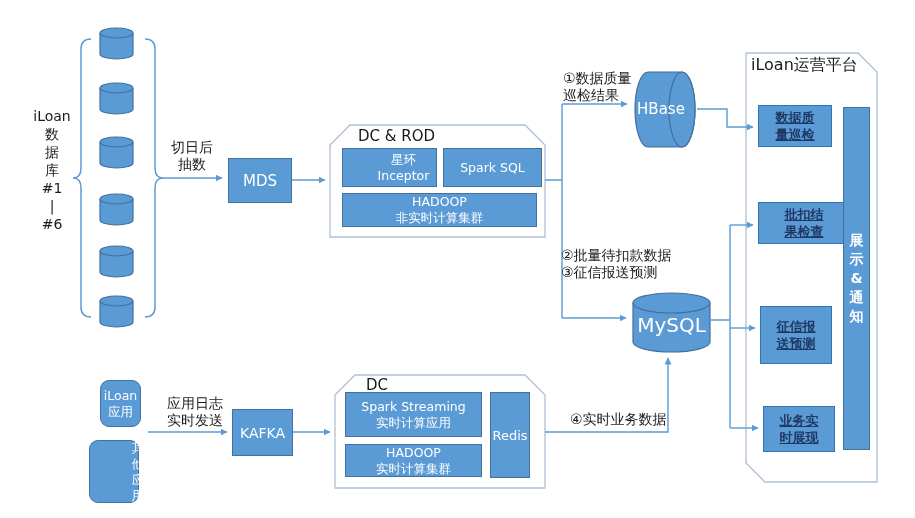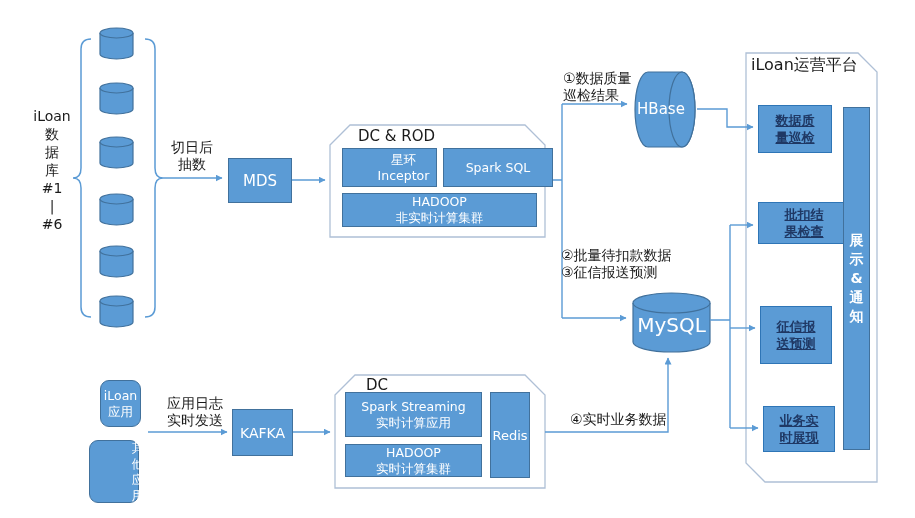--- a/index.html
+++ b/index.html
@@ -87,35 +87,35 @@
 |
 #6</div>
 
   <div class="abs lbl pre" style="left:160px; top:139px; width:64px;">切日后
 抽数</div>
 
   <div class="abs bluebox bold" style="left:228px; top:158px; width:64px; height:45px; font-size:15px;">MDS</div>
 
   <div class="abs ctitle" style="left:358px; top:127px;">DC &amp; ROD</div>
   <div class="abs bluebox small" style="left:342px; top:148px; width:95px; height:39px;padding-left:28px;">星环Inceptor</div>
-  <div class="abs bluebox small" style="left:443px; top:148px; width:110px; height:39px;">Spark SQL</div>
+  <div class="abs bluebox small" style="left:443px; top:148px; width:99px; height:39px;">Spark SQL</div>
   <div class="abs bluebox small pre" style="left:342px; top:193px; width:195px; height:34px;">HADOOP
 非实时计算集群</div>
 
   <div class="abs lbl pre" style="left:563px; top:70px; text-align:left;">①数据质量
 巡检结果</div>
   <div class="abs lbl pre" style="left:561px; top:247px; text-align:left;">②批量待扣款数据
 ③征信报送预测</div>
   <div class="abs lbl" style="left:570px; top:411px; text-align:left;">④实时业务数据</div>
 
   <div class="abs bold" style="left:635px; top:100px; width:52px; text-align:center; color:#fff; font-size:15px;">HBase</div>
   <div class="abs bold" style="left:633px; top:313px; width:77px; text-align:center; color:#fff; font-size:20px;">MySQL</div>
 
   <div class="abs" style="left:751px; top:55px; font-size:16px; color:#1a1a1a;">iLoan运营平台</div>
-  <div class="abs panelbox pre" style="left:758px; top:105px; width:74px; height:48px;">数据质
+  <div class="abs panelbox pre" style="left:758px; top:105px; width:74px; height:42px;">数据质
 量巡检</div>
   <div class="abs panelbox pre" style="left:758px; top:202px; width:92px; height:42px;">批扣结
 果检查</div>
   <div class="abs panelbox pre" style="left:760px; top:306px; width:72px; height:58px;">征信报
 送预测</div>
   <div class="abs panelbox pre" style="left:763px; top:406px; width:72px; height:46px;">业务实
 时展现</div>
   <div class="abs bluebox vtext pre" style="left:843px; top:107px; width:27px; height:343px;">展
 示
 &amp;

